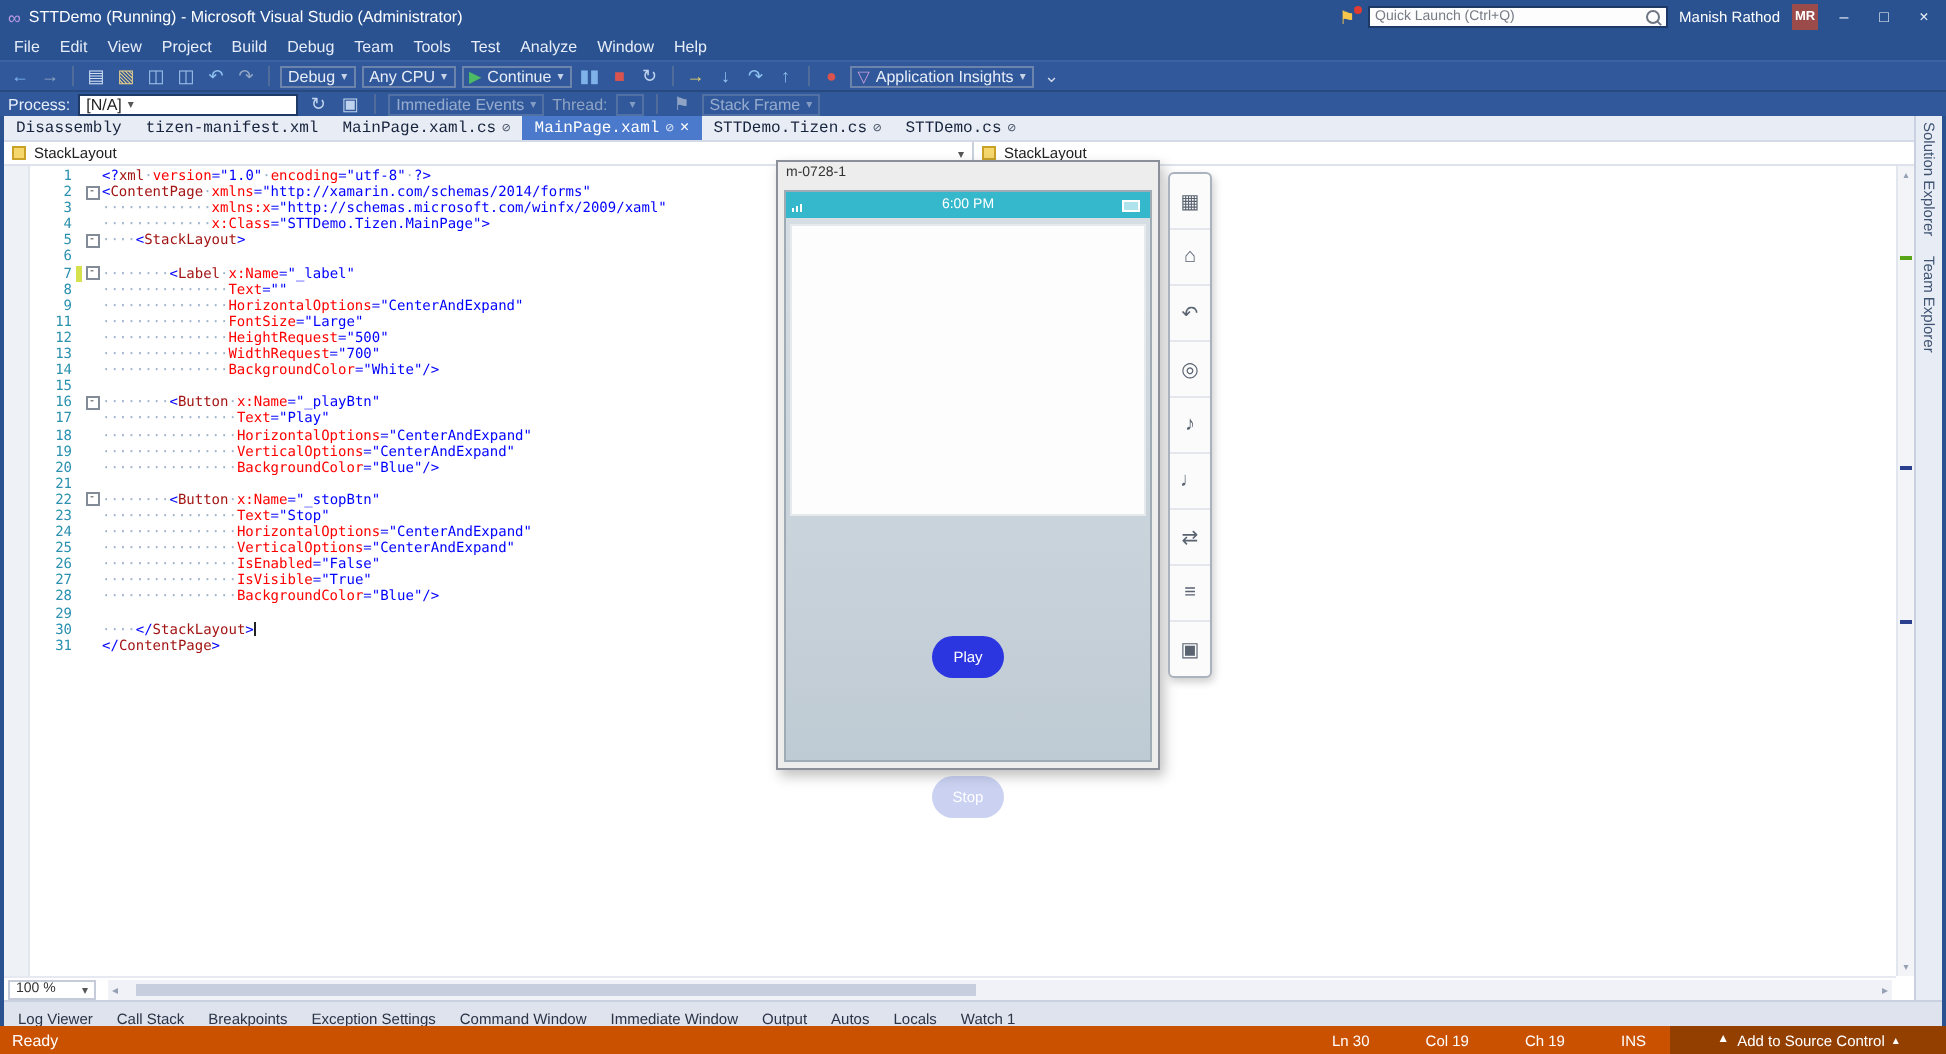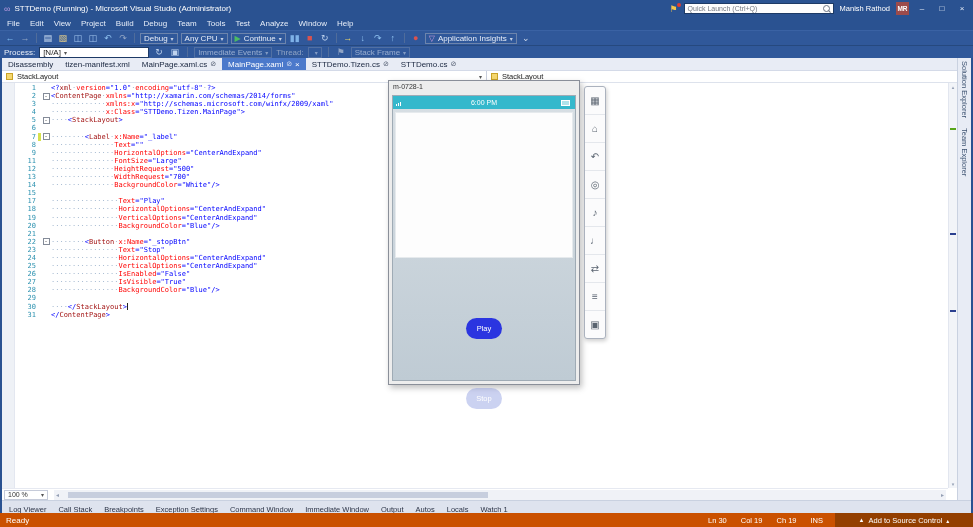--- a/index.html
+++ b/index.html
@@ -32,21 +32,21 @@
   .tblabel.dis{color:#8FA3C4;}
   .tbcombo{display:flex;align-items:center;height:11px;border:1px solid #6C84AC;padding:0 3px;color:#E8EEF8;font-size:8px;gap:3px;box-sizing:border-box;}
   .tbcombo.light{background:#fff;color:#222;border-color:#1D3A66;min-width:110px;}
   .tbcombo.dis{opacity:.55;}
   .tbcombo .carrow{font-size:6px;color:#C6D2E6;}
   .tbcombo.light .carrow{color:#555;}
   .cglyph{font-size:8px;}
 
   
   #tabstrip{position:absolute;left:2px;top:58px;right:2px;height:13px;background:#E8ECF5;display:flex;align-items:stretch;border-bottom:1px solid #D4DAE8;box-sizing:border-box;}
-  .doctab{display:flex;align-items:center;gap:3px;padding:0 6px;font-size:8px;color:#17243D;white-space:nowrap;}
+  .doctab{display:flex;align-items:center;gap:3px;padding:0 6px;font-size:8px;color:#17243D;white-space:nowrap;font-family:Liberation Mono, monospace;}
   .doctab.active{background:#4B79CB;color:#fff;}
   .tlock{font-size:7px;opacity:.75;}
   .tclose{font-size:8px;}
 
   
   #breadcrumb{position:absolute;left:2px;top:71px;right:2px;height:12px;background:#FFF;border-bottom:1px solid #DDE2EC;display:flex;box-sizing:border-box;}
   .bc-half{flex:1;display:flex;align-items:center;gap:4px;padding:0 4px;border-right:1px solid #C9CFDD;font-size:7.5px;color:#222;}
   .bc-half:last-child{border-right:none;}
   .bcicon{width:7px;height:7px;background:#F5D76E;border:1px solid #C9A227;box-sizing:border-box;}
   .bcarrow{margin-left:auto;font-size:6px;color:#555;}
@@ -86,21 +86,21 @@
   .hthumb{position:absolute;left:14px;width:420px;top:2px;bottom:2px;background:#C7CEDE;}
   .hs-arrow{position:absolute;top:1px;font-size:6px;color:#95A0B5;}
   .hs-arrow.l{left:2px;} .hs-arrow.r{right:2px;}
 
   
   #paneltabs{position:absolute;left:0;top:500px;right:0;height:18px;background:#DEE3EE;display:flex;align-items:center;padding:0 4px;gap:2px;box-sizing:border-box;border-top:1px solid #C9D1E0;}
   .ptab{font-size:7.5px;color:#2B3346;padding:0 5px;white-space:nowrap;}
 
   
   #statusbar{position:absolute;left:0;top:513px;right:0;height:14px;background:#CA5100;color:#fff;display:flex;align-items:center;padding-left:6px;font-size:8px;box-sizing:border-box;}
-  #sb-pos{position:absolute;right:150px;display:flex;gap:14px;margin-left:28px;}
+  #sb-pos{position:absolute;right:150px;display:flex;gap:28px;margin-left:28px;}
   .sbitem{font-size:7.5px;}
   .sb-scc{position:absolute;right:0;top:0;bottom:0;width:138px;background:#933F00;display:flex;align-items:center;justify-content:center;gap:4px;font-size:7.5px;}
   .scc-arrow{font-size:6px;} .scc-chev{font-size:6px;}
 
   
   #emulator{position:absolute;left:388px;top:80px;width:192px;height:305px;background:#EDEDED;border:1px solid #8A8F99;box-shadow:2px 3px 6px rgba(0,0,0,.25);z-index:20;box-sizing:border-box;}
   .emu-title{height:13px;font-size:7px;color:#333;padding:2px 4px 0;box-sizing:border-box;}
   .emu-screen{position:absolute;left:3px;right:3px;top:14px;bottom:3px;background:linear-gradient(#D8DFE4,#BFCBD4);border:1px solid #9FABB5;box-sizing:border-box;}
   .emu-status{position:relative;height:13px;background:#35B8CC;color:#fff;font-size:7px;display:flex;align-items:center;justify-content:center;}
   .sig{position:absolute;left:3px;bottom:3px;display:flex;gap:1px;align-items:flex-end;}
@@ -342,20 +342,28 @@
           <span class="fm"></span>
           <span class="ccode"><span class="s-w">···············</span><span class="s-a">BackgroundColor</span><span class="s-p">=</span><span class="s-v">"White"</span><span class="s-p">/&gt;</span></span>
         </div>
         <div class="cl">
           <span class="ln">15</span>
           <span class="chg"></span>
           <span class="fm"></span>
           <span class="ccode"></span>
         </div>
         <div class="cl">
+          <span class="ln">16</span>
+          <span class="chg"></span>
+          <span class="fm">
+            <span class="fbox">-</span>
+          </span>
+          <span class="ccode"><span class="s-w">········</span><span class="s-p">&lt;</span><span class="s-t">Button</span><span class="s-w">·</span><span class="s-a">x:Name</span><span class="s-p">=</span><span class="s-v">"_playBtn"</span></span>
+        </div>
+        <div class="cl">
           <span class="ln">17</span>
           <span class="chg"></span>
           <span class="fm"></span>
           <span class="ccode"><span class="s-w">················</span><span class="s-a">Text</span><span class="s-p">=</span><span class="s-v">"Play"</span></span>
         </div>
         <div class="cl">
           <span class="ln">18</span>
           <span class="chg"></span>
           <span class="fm"></span>
           <span class="ccode"><span class="s-w">················</span><span class="s-a">HorizontalOptions</span><span class="s-p">=</span><span class="s-v">"CenterAndExpand"</span></span>

